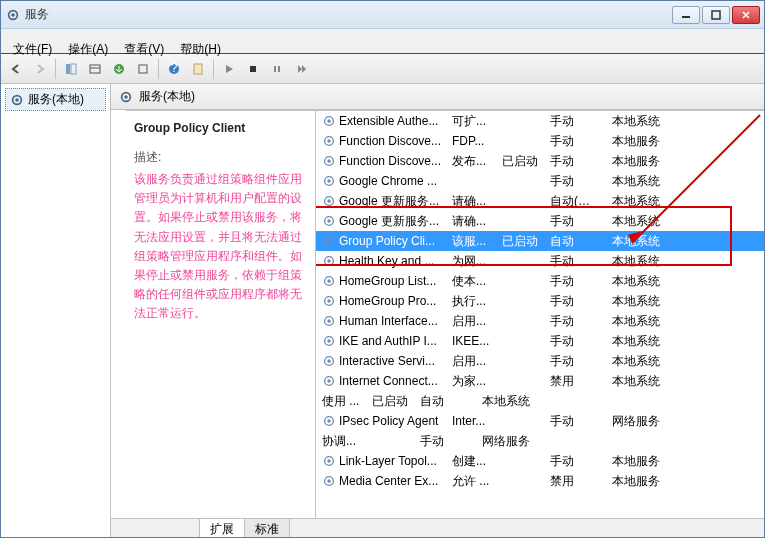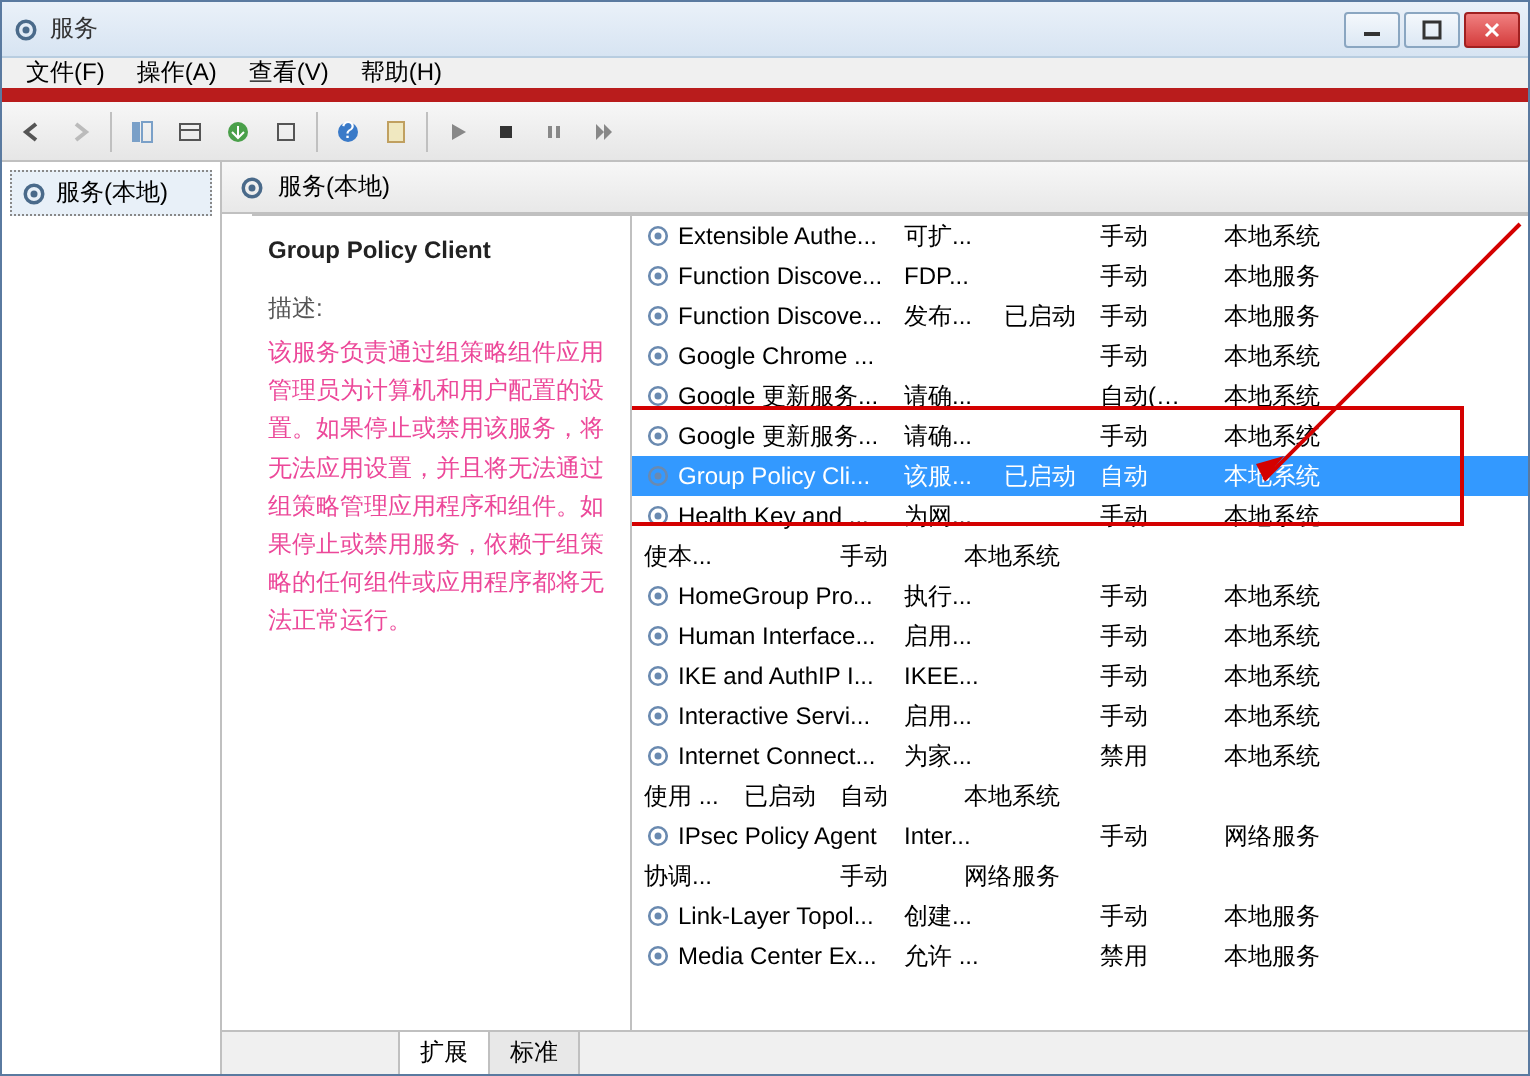--- a/index.html
+++ b/index.html
@@ -3,21 +3,21 @@
 <meta charset="utf-8">
 <style>
 * { margin: 0; padding: 0; box-sizing: border-box; font-family: "Segoe UI", Tahoma, sans-serif; font-size: 12px; }
 body { background: #fff; width: 765px; height: 538px; overflow: hidden; border: 1px solid #5a7aa0; position: relative; }
 .titlebar { height: 28px; background: linear-gradient(#eaf1f9, #d7e4f2); display: flex; align-items: center; padding: 0 4px; border-bottom: 1px solid #b8cde0; }
 .titlebar .icon { width: 16px; height: 16px; margin-right: 4px; display: flex; align-items: center; justify-content: center; }
 .titlebar .title { flex: 1; color: #333; }
 .winbtns { display: flex; gap: 2px; }
 .winbtn { width: 28px; height: 18px; border: 1px solid #8aa6c1; border-radius: 2px; display: flex; align-items: center; justify-content: center; background: linear-gradient(#f4f8fc,#dce8f4); cursor: pointer; }
 .winbtn.close { background: linear-gradient(#f08080,#d43c3c); border-color: #a02020; }
-.menubar { height: 22px; background: #f0f0f0; display: flex; align-items: center; padding: 0 4px; border-bottom: 7px solid #b91c1c; }
+.menubar { height: 22px; background: #f0f0f0; display: flex; padding: 12px 4px; border-bottom: 1px solid #b91c1c; }
 .menuitem { padding: 0 8px; cursor: pointer; }
 .toolbar { height: 30px; background: linear-gradient(#f7f7f7,#e6e6e6); display: flex; align-items: center; padding: 0 4px; gap: 2px; border-bottom: 1px solid #c0c0c0; }
 .tbtn { width: 22px; height: 22px; border: 1px solid transparent; display: flex; align-items: center; justify-content: center; cursor: pointer; border-radius: 2px; }
 .tsep { width: 1px; height: 20px; background: #c0c0c0; margin: 0 2px; }
 .main { display: flex; height: calc(100% - 28px - 22px - 30px); }
 .tree { width: 110px; border-right: 1px solid #c0c0c0; padding: 4px; background: #fff; }
 .tree-item { padding: 2px 4px; background: #e8f0f8; border: 1px dotted #888; display: flex; align-items: center; gap: 4px; }
 .content { flex: 1; display: flex; flex-direction: column; }
 .content-header { height: 26px; background: linear-gradient(#f7f7f7,#e8e8e8); display: flex; align-items: center; padding: 0 8px; gap: 6px; border-bottom: 1px solid #c0c0c0; }
 .content-body { flex: 1; display: flex; border-top: 1px solid #c0c0c0; margin-left: 15px; }
@@ -281,20 +281,27 @@
                   <circle cx="8" cy="8" r="2" fill="#6a8ab0"></circle>
                 </svg>
                 <span>Health Key and ...</span>
               </div>
               <div class="cell c-desc">为网...</div>
               <div class="cell c-stat"></div>
               <div class="cell c-start">手动</div>
               <div class="cell c-logon">本地系统</div>
             </div>
             <div class="row">
+              <div class="cell c-name">
+                <svg class="svc-icon" viewBox="0 0 16 16">
+                  <circle cx="8" cy="8" r="5" fill="none" stroke="#6a8ab0" stroke-width="1.5"></circle>
+                  <circle cx="8" cy="8" r="2" fill="#6a8ab0"></circle>
+                </svg>
+                <span>HomeGroup List...</span>
+              </div>
               <div class="cell c-desc">使本...</div>
               <div class="cell c-stat"></div>
               <div class="cell c-start">手动</div>
               <div class="cell c-logon">本地系统</div>
             </div>
             <div class="row">
               <div class="cell c-name">
                 <svg class="svc-icon" viewBox="0 0 16 16">
                   <circle cx="8" cy="8" r="5" fill="none" stroke="#6a8ab0" stroke-width="1.5"></circle>
                   <circle cx="8" cy="8" r="2" fill="#6a8ab0"></circle>

